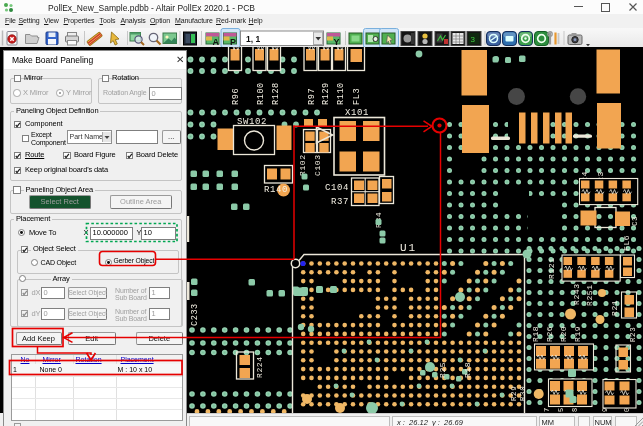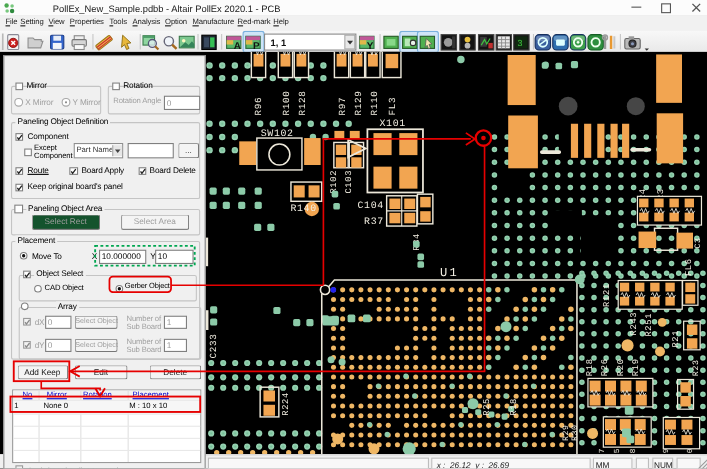--- a/index.html
+++ b/index.html
@@ -1314,20 +1314,24 @@
 <div style="position:absolute;left:392px;top:2px;width:12px;height:10.5px;background:#f8f8f8;border:1px solid #bdbdbd;box-sizing:border-box;"></div>
 <div style="position:absolute;left:406.5px;top:2px;width:19.5px;height:10.5px;background:#f8f8f8;border:1px solid #bdbdbd;box-sizing:border-box;"></div>
     <div style="position:absolute;left:408.5px;top:3.5px;font-size:7.5px;color:#222;white-space:nowrap;">NUM</div>
 <div style="position:absolute;left:428.5px;top:2px;width:22px;height:10.5px;background:#f8f8f8;border:1px solid #bdbdbd;box-sizing:border-box;"></div>
 <svg width="10" height="10" style="position:absolute;left:448px;top:3px;">
       <path d="M9 1 L1 9 M9 4.5 L4.5 9 M9 8 L8 9" stroke="#9a9a9a" stroke-width="1"></path>
     </svg>
 </div>
 
 <div style="position:absolute;left:3px;top:50px;width:184px;height:376px;background:#f0f0f0;border:1px solid #8a8a8a;border-bottom:none;box-sizing:border-box;font-family:'Liberation Sans',sans-serif;overflow:hidden;">
+<div style="position:absolute;left:0;top:0;width:184px;height:18px;background:#fff;border-bottom:1px solid #e8e8e8;">
+      <div style="position:absolute;left:8px;top:4px;font-size:8.5px;color:#000;">Make Board Paneling</div>
+      <div style="position:absolute;left:172px;top:3px;font-size:10px;color:#333;">✕</div>
+    </div>
 <div style="position:absolute;left:6px;top:27px;width:82px;height:26px;border:1px solid #c4c4c4;border-radius:2px;box-sizing:border-box;"></div>
 <div style="position:absolute;left:9.5px;top:23.5px;width:7.5px;height:7.5px;background:#fff;border:1px solid #808080;box-sizing:border-box;"></div>
 <div style="position:absolute;left:20px;top:21.5px;font-size:7.5px;line-height:9.5px;color:#000;white-space:nowrap;letter-spacing:-0.15px;">Mirror</div>
 <div style="position:absolute;left:9px;top:38px;width:7.5px;height:7.5px;border-radius:50%;background:#fff;border:1px solid #a8a8a8;box-sizing:border-box;"></div>
 <div style="position:absolute;left:19px;top:37px;font-size:7.5px;line-height:9.5px;color:#a0a0a0;white-space:nowrap;letter-spacing:-0.15px;">X Mirror</div>
 <div style="position:absolute;left:52px;top:38px;width:7.5px;height:7.5px;border-radius:50%;background:#fff;border:1px solid #a8a8a8;box-sizing:border-box;">
       <div style="position:absolute;left:1.7px;top:1.7px;width:2.8px;height:2.8px;border-radius:50%;background:#8a8a8a"></div>
     </div>
 <div style="position:absolute;left:62px;top:37px;font-size:7.5px;line-height:9.5px;color:#a0a0a0;white-space:nowrap;letter-spacing:-0.15px;">Y Mirror</div>
 <div style="position:absolute;left:94px;top:27px;width:84px;height:26px;border:1px solid #c4c4c4;border-radius:2px;box-sizing:border-box;"></div>
@@ -1355,38 +1359,38 @@
       <svg width="7.5" height="7.5" style="position:absolute;left:-1px;top:-1px">
         <path d="M1.8 3.9000000000000004 L3.0 5.625 L5.9 1.8" stroke="#222" stroke-width="1.2" fill="none"></path>
       </svg>
     </div>
 <div style="position:absolute;left:21px;top:99px;font-size:7.5px;line-height:9.5px;color:#000;white-space:nowrap;letter-spacing:-0.15px;text-decoration:underline;">Route</div>
 <div style="position:absolute;left:59px;top:100.5px;width:7.5px;height:7.5px;background:#fff;border:1px solid #808080;box-sizing:border-box;">
       <svg width="7.5" height="7.5" style="position:absolute;left:-1px;top:-1px">
         <path d="M1.8 3.9000000000000004 L3.0 5.625 L5.9 1.8" stroke="#222" stroke-width="1.2" fill="none"></path>
       </svg>
     </div>
-<div style="position:absolute;left:70px;top:99px;font-size:7.5px;line-height:9.5px;color:#000;white-space:nowrap;letter-spacing:-0.15px;">Board Apply</div>
+<div style="position:absolute;left:70px;top:99px;font-size:7.5px;line-height:9.5px;color:#000;white-space:nowrap;letter-spacing:-0.15px;">Board Figure</div>
 <div style="position:absolute;left:121.5px;top:100.5px;width:7.5px;height:7.5px;background:#fff;border:1px solid #808080;box-sizing:border-box;">
       <svg width="7.5" height="7.5" style="position:absolute;left:-1px;top:-1px">
         <path d="M1.8 3.9000000000000004 L3.0 5.625 L5.9 1.8" stroke="#222" stroke-width="1.2" fill="none"></path>
       </svg>
     </div>
 <div style="position:absolute;left:132px;top:99px;font-size:7.5px;line-height:9.5px;color:#000;white-space:nowrap;letter-spacing:-0.15px;">Board Delete</div>
 <div style="position:absolute;left:9.5px;top:115.5px;width:7.5px;height:7.5px;background:#fff;border:1px solid #808080;box-sizing:border-box;">
       <svg width="7.5" height="7.5" style="position:absolute;left:-1px;top:-1px">
         <path d="M1.8 3.9000000000000004 L3.0 5.625 L5.9 1.8" stroke="#222" stroke-width="1.2" fill="none"></path>
       </svg>
     </div>
-<div style="position:absolute;left:21px;top:114px;font-size:7.5px;line-height:9.5px;color:#000;white-space:nowrap;letter-spacing:-0.15px;">Keep original board's panel</div>
+<div style="position:absolute;left:21px;top:114px;font-size:7.5px;line-height:9.5px;color:#000;white-space:nowrap;letter-spacing:-0.15px;">Keep original board's data</div>
 <div style="position:absolute;left:6px;top:139px;width:172px;height:23.5px;border:1px solid #c4c4c4;border-radius:2px;box-sizing:border-box;"></div>
 <div style="position:absolute;left:9px;top:135px;width:7.5px;height:7.5px;background:#fff;border:1px solid #808080;box-sizing:border-box;"></div>
 <div style="position:absolute;left:19.5px;top:133.5px;font-size:7.5px;line-height:9.5px;color:#000;white-space:nowrap;letter-spacing:-0.15px;"><span style="background:#f0f0f0;padding:0 2px;">Paneling Object Area</span></div>
 <div style="position:absolute;left:24.5px;top:143.5px;width:62.5px;height:14.5px;background:#14532d;border:1px solid #9a9a9a;border-bottom-color:#777;border-right-color:#777;border-radius:2px;box-sizing:border-box;font-size:7.5px;line-height:12.5px;color:#9d9d9d;text-align:center;white-space:nowrap;">Select Rect</div>
-<div style="position:absolute;left:105.5px;top:143.5px;width:62.5px;height:14.5px;background:#f4f4f4;border:1px solid #9a9a9a;border-bottom-color:#777;border-right-color:#777;border-radius:2px;box-sizing:border-box;font-size:7.5px;line-height:12.5px;color:#9d9d9d;text-align:center;white-space:nowrap;">Select Area</div>
+<div style="position:absolute;left:105.5px;top:143.5px;width:62.5px;height:14.5px;background:#f4f4f4;border:1px solid #9a9a9a;border-bottom-color:#777;border-right-color:#777;border-radius:2px;box-sizing:border-box;font-size:7.5px;line-height:12.5px;color:#9d9d9d;text-align:center;white-space:nowrap;">Outline Area</div>
 <div style="position:absolute;left:6px;top:168px;width:172px;height:108px;border:1px solid #c4c4c4;border-radius:2px;box-sizing:border-box;"></div>
     <div style="position:absolute;left:10px;top:163px;font-size:7.5px;line-height:9.5px;color:#000;white-space:nowrap;letter-spacing:-0.15px;"><span style="background:#f0f0f0;padding:0 2px;">Placement</span></div>
 <div style="position:absolute;left:13.5px;top:177.5px;width:7.5px;height:7.5px;border-radius:50%;background:#fff;border:1px solid #808080;box-sizing:border-box;">
       <div style="position:absolute;left:1.7px;top:1.7px;width:2.8px;height:2.8px;border-radius:50%;background:#111"></div>
     </div>
 <div style="position:absolute;left:25px;top:176.5px;font-size:7.5px;line-height:9.5px;color:#000;white-space:nowrap;letter-spacing:-0.15px;">Move To</div>
 <div style="position:absolute;left:79.5px;top:176.5px;font-size:7.5px;line-height:9.5px;color:#000;white-space:nowrap;letter-spacing:-0.15px;">X</div>
 <div style="position:absolute;left:85.5px;top:176px;width:43.5px;height:12.5px;background:#fff;border:1px solid #7f7f7f;box-sizing:border-box;font-size:7.5px;line-height:10.5px;color:#000;padding-left:2px;text-align:left;white-space:nowrap;overflow:hidden;">10.000000</div>
 <div style="position:absolute;left:132.5px;top:176.5px;font-size:7.5px;line-height:9.5px;color:#000;white-space:nowrap;letter-spacing:-0.15px;">Y</div>
 <div style="position:absolute;left:136.5px;top:176px;width:35px;height:12.5px;background:#fff;border:1px solid #7f7f7f;box-sizing:border-box;font-size:7.5px;line-height:10.5px;color:#000;padding-left:2px;text-align:left;white-space:nowrap;overflow:hidden;">10</div>

